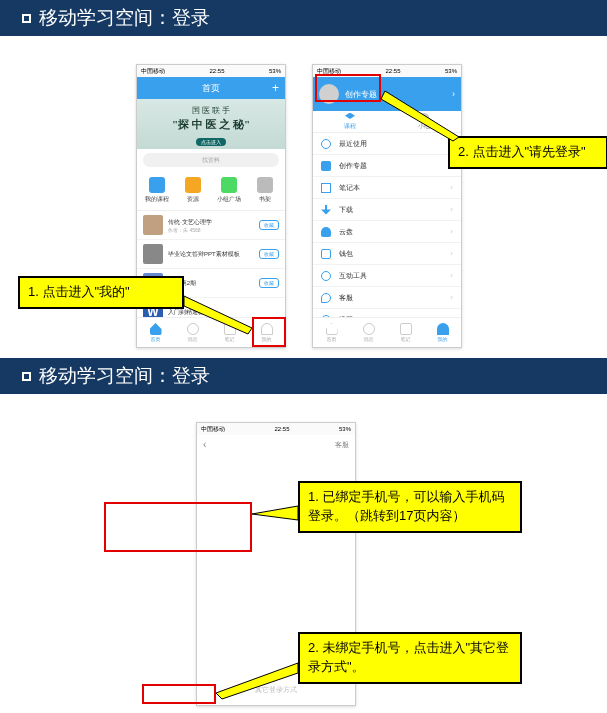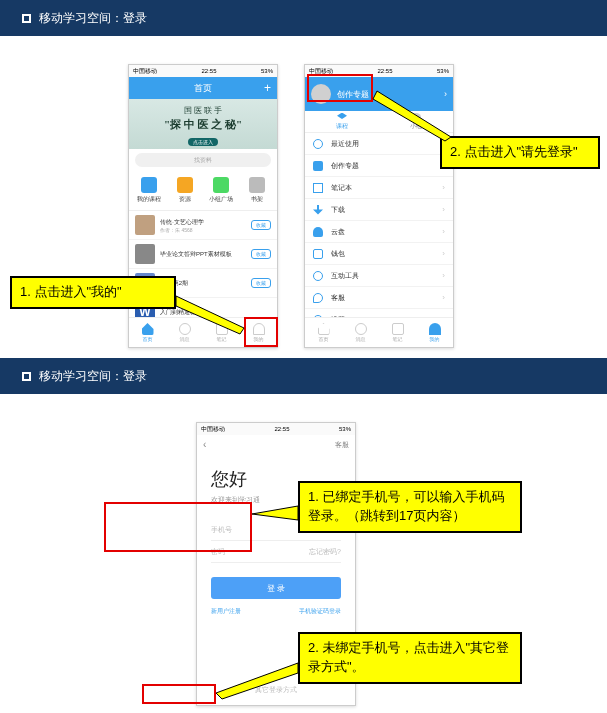--- a/index.html
+++ b/index.html
@@ -6,35 +6,36 @@
   body { background: #fff; font-family: "Microsoft YaHei", Arial, sans-serif; width: 607px; }
   
   
   .section-header {
     background: #163964;
     color: #fff;
     height: 36px;
     display: flex;
     align-items: center;
     padding-left: 22px;
-    font-size: 12px;
+    font-size: 19px;
   }
   .section-header .bullet {
     display: inline-block;
     width: 9px;
     height: 9px;
     border: 2px solid #fff;
     margin-right: 8px;
   }
   
   
   .page-area {
     position: relative;
     height: 312px;
     background: #fff;
+    margin-left: 8px;
   }
   .page-area2 {
     position: relative;
     height: 324px;
     background: #fff;
     padding-top: 28px;
   }
   
   
   .phone {
@@ -398,38 +399,20 @@
   <div class="phone phone3" style="position:absolute; top:28px; left:98px; height:284px;">
     <div class="status-bar">
       <span>中国移动</span>
       <span>22:55</span>
       <span>53%</span>
     </div>
     <div style="height:18px;position:relative;">
       <span style="position:absolute;left:6px;top:4px;font-size:10px;color:#888">‹</span>
       <span style="position:absolute;right:6px;top:5px;font-size:7px;color:#888">客服</span>
     </div>
-    <div class="login-body">
-      <div class="login-hello">您好</div>
-      <div class="login-sub">欢迎来到学习通</div>
-      <div class="login-input">
-        <span>手机号</span>
-      </div>
-      <div class="login-input">
-        <span>密码</span>
-        <span style="color:#bbb">忘记密码?</span>
-      </div>
-      <div class="login-btn">
-        <span>登  录</span>
-      </div>
-      <div class="login-links">
-        <span>新用户注册</span>
-        <span>手机验证码登录</span>
-      </div>
-    </div>
     <div class="login-other">
       <span>其它登录方式</span>
     </div>
   </div>
 
   <div class="redbox" style="top:108px; left:104px; width:148px; height:50px;"></div>
 
   <div class="redbox" style="top:290px; left:142px; width:74px; height:20px;"></div>
 
   <div class="callout" style="top:87px; left:298px; width:224px;">

